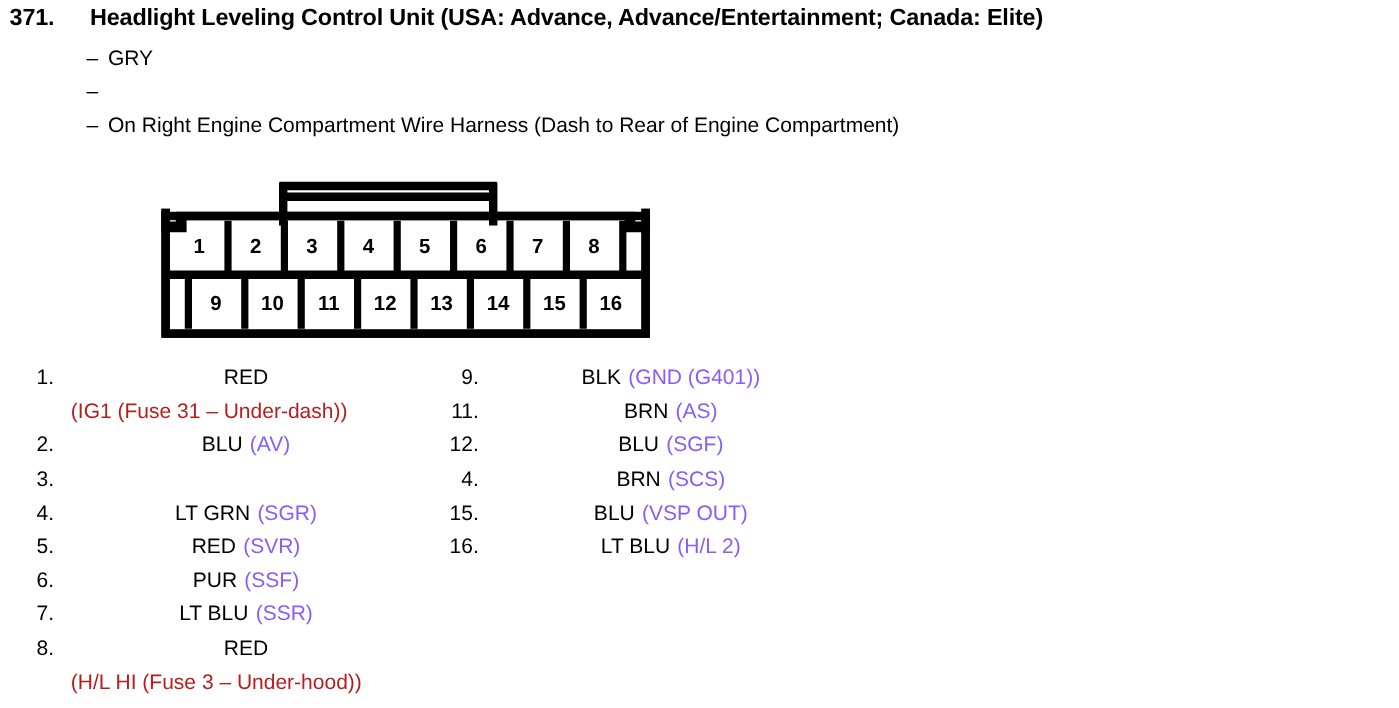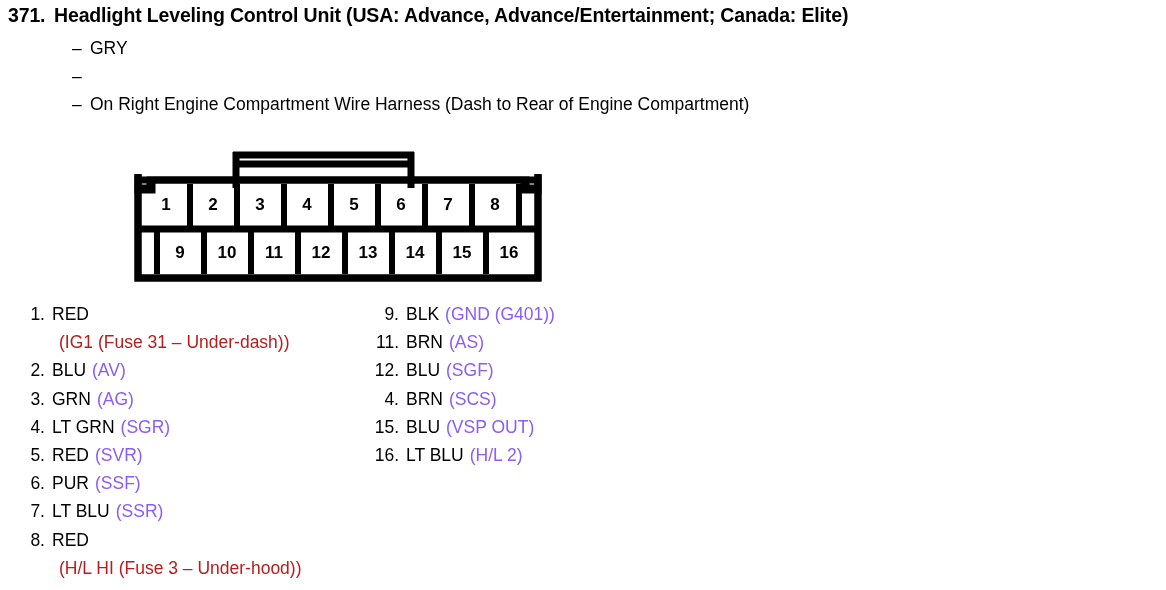--- a/index.html
+++ b/index.html
@@ -28,21 +28,21 @@
   .title-row {
     display: flex;
     align-items: baseline;
     font-size: 19.5px;
     font-weight: bold;
     letter-spacing: -0.15px;
     white-space: nowrap;
     padding-top: 4px;
   }
   .title-num {
-    width: 54px;
+    width: 75px;
     padding-left: 8px;
     box-sizing: border-box;
     flex: 0 0 auto;
   }
   .title-text {
     flex: 0 0 auto;
   }
 
   .bullets {
     margin-top: 7px;
@@ -101,20 +101,21 @@
   }
   .pin-idx {
     width: 34px;
     flex: 0 0 auto;
     text-align: right;
     padding-right: 7px;
     box-sizing: border-box;
   }
   .pin-body {
     flex: 1 1 auto;
+    text-align: center;
   }
   .pin-color { color: #000000; }
   .pin-sig {
     color: #8b5cf6;
     padding-left: 6px;
   }
   .pin-sub {
     color: #b91c1c;
     font-size: 17.5px;
     line-height: 28.2px;
@@ -227,23 +228,20 @@
 
     <div class="pin-item">
       <span class="pin-idx">2.</span>
       <span class="pin-body">
         <span class="pin-color">BLU</span><span class="pin-sig">(AV)</span>
       </span>
     </div>
 
     <div class="pin-item">
       <span class="pin-idx">3.</span>
-      <span class="pin-body">
-        <span class="pin-color">GRN</span><span class="pin-sig">(AG)</span>
-      </span>
     </div>
 
     <div class="pin-item">
       <span class="pin-idx">4.</span>
       <span class="pin-body">
         <span class="pin-color">LT GRN</span><span class="pin-sig">(SGR)</span>
       </span>
     </div>
 
     <div class="pin-item">

